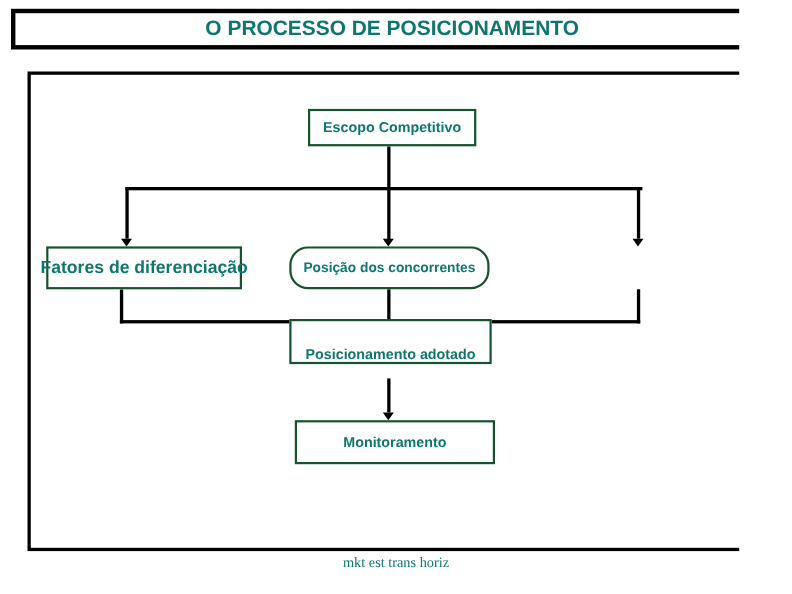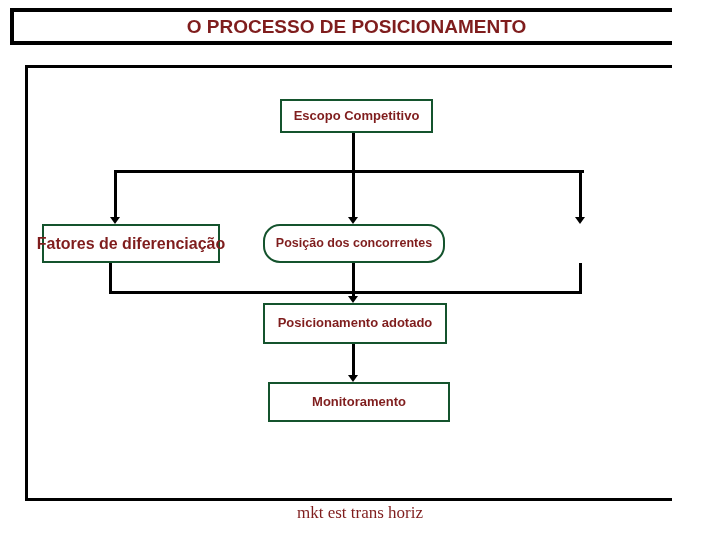--- a/index.html
+++ b/index.html
@@ -2,21 +2,21 @@
 <html><head>
 <meta charset="utf-8">
 <style>
   html, body { margin: 0; padding: 0; }
   .canvas {
     position: relative;
     width: 672px;
     height: 540px;
     background: #ffffff;
     font-family: "Liberation Sans", sans-serif;
-    color: #7f1d1d;
+    color: #0f766e;
     overflow: hidden;
   }
   * { box-sizing: border-box; }
 
   .title-box {
     position: absolute;
     left: 10px; top: 8px;
     width: 693px; height: 37px;
     border: 4px solid #000;
     display: flex; align-items: center; justify-content: center;
@@ -38,21 +38,21 @@
     background: #fff;
     display: flex; align-items: center; justify-content: center;
     font-size: 13px; font-weight: bold; text-align: center;
     line-height: 1.1;
     white-space: nowrap;
   }
   .node-escopo        { left: 280px; top: 99px;  width: 153px; height: 34px; }
   .node-fatores       { left: 42px;  top: 224px; width: 178px; height: 39px; font-size: 16px; justify-content: center; }
   .node-concorrentes  { left: 263px; top: 224px; width: 182px; height: 39px; font-size: 12.5px; border-radius: 17px; }
   .node-clientes      { left: 490px; top: 224px; width: 183px; height: 39px; }
-  .node-adotado       { left: 263px; top: 303px; width: 184px; height: 41px; }
+  .node-adotado       { left: 263px; top: 290px; width: 184px; height: 41px; align-items: flex-end; }
   .node-monitoramento { left: 268px; top: 382px; width: 182px; height: 40px; }
 
   .line { position: absolute; background: #000; }
 
   .v-escopo       { left: 352px; top: 133px; width: 3px; height: 85px; }
   .h-branch       { left: 114px; top: 170px; width: 470px; height: 3px; }
   .v-left-top     { left: 114px; top: 170px; width: 3px; height: 47px; }
   .v-right-top    { left: 579px; top: 170px; width: 3px; height: 47px; }
   .v-left-bottom  { left: 109px; top: 263px; width: 3px; height: 31px; }
   .v-right-bottom { left: 579px; top: 263px; width: 3px; height: 31px; }
@@ -72,21 +72,21 @@
   .arr-clientes     { left: 575px; top: 217px; }
   .arr-adotado      { left: 348px; top: 296px; }
   .arr-monitor      { left: 348px; top: 375px; }
 
   .footer-note {
     position: absolute;
     left: 0; top: 503px;
     width: 720px;
     text-align: center;
     font-family: "Liberation Serif", serif;
-    font-size: 17px;
+    font-size: 13px;
   }
 </style>
 </head>
 <body>
 
 <div class="canvas">
 
   <div class="title-box">
     <span>O PROCESSO DE POSICIONAMENTO</span>
   </div>

